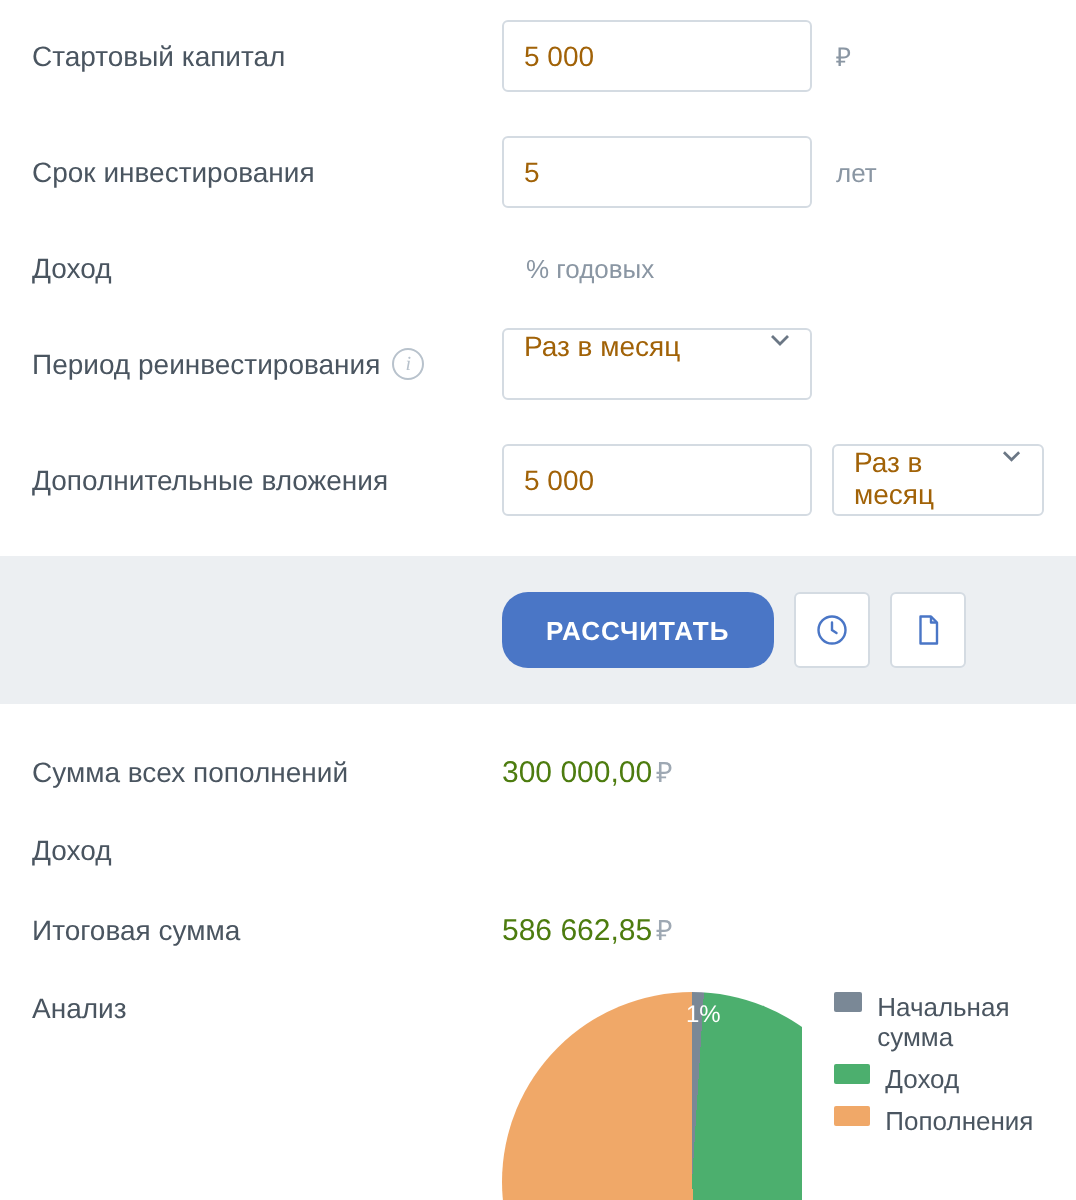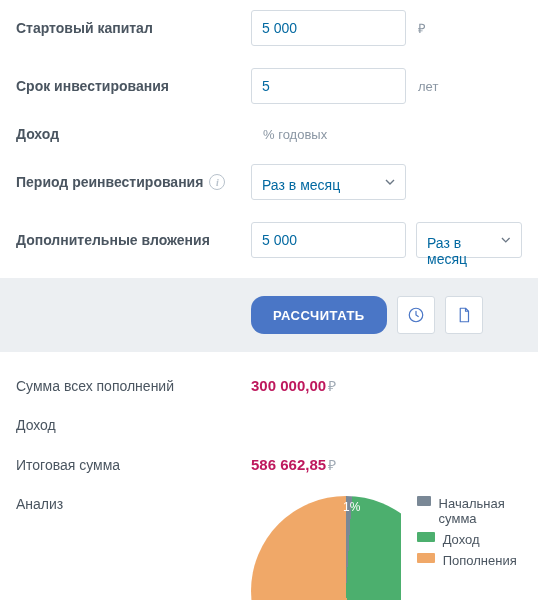--- a/index.html
+++ b/index.html
@@ -1,44 +1,44 @@
 <!DOCTYPE html>
 <html><head>
 <meta charset="utf-8">
 <style>
 * { box-sizing: border-box; margin: 0; padding: 0; }
 body { font-family: -apple-system, BlinkMacSystemFont, "Segoe UI", Arial, sans-serif; font-size: 14px; color: #333; background: #fff; width: 538px; }
 .form-section { padding: 10px 16px 20px; }
 .row { display: flex; align-items: center; margin-bottom: 22px; }
 .row:last-child { margin-bottom: 0; }
-.label { flex: 0 0 235px; color: #4a5560; font-size: 14px; display: flex; align-items: center; gap: 6px; font-weight: bold; }
+.label { flex: 0 0 235px; color: #4a5560; font-size: 14px; display: flex; align-items: center; gap: 6px; }
 .input-wrap { flex: 0 0 155px; }
 .unit { margin-left: 12px; color: #8a96a3; font-size: 13px; }
 input[type="text"], .select {
   width: 100%; height: 36px; border: 1px solid #d4dbe2; border-radius: 3px;
-  padding: 12px 10px; font-size: 14px; color: #0369a1; background: #fff;
+  padding: 0 10px; font-size: 14px; color: #a16207; background: #fff;
 }
 .select { display: flex; align-items: flex-start; justify-content: space-between; cursor: pointer; }
 .select-wide { width: 155px; }
 .select-narrow { width: 135px; }
 .chev { width: 10px; height: 10px; display: inline-flex; }
 .chev svg { width: 100%; height: 100%; }
 .info-icon { width: 16px; height: 16px; border-radius: 50%; border: 1px solid #b8c2cc; color: #b8c2cc; display: inline-flex; align-items: center; justify-content: center; font-size: 10px; font-style: italic; font-family: serif; }
 .addl-row .select { margin-left: 10px; }
 
 .action-bar { background: #eceff2; padding: 18px 16px; display: flex; align-items: center; }
 .action-spacer { flex: 0 0 235px; }
 .btn-primary { background: #4a76c6; color: #fff; border: none; height: 38px; padding: 0 22px; font-size: 13px; font-weight: 600; letter-spacing: 0.5px; border-radius: 13px; cursor: pointer; }
 .btn-icon { width: 38px; height: 38px; background: #fff; border: 1px solid #d4dbe2; border-radius: 3px; margin-left: 10px; display: inline-flex; align-items: center; justify-content: center; cursor: pointer; color: #4a76c6; }
 .btn-icon svg { width: 18px; height: 18px; }
 
 .results { padding: 24px 16px 0; }
 .res-row { display: flex; align-items: center; margin-bottom: 22px; }
 .res-label { flex: 0 0 235px; color: #4a5560; }
-.res-val { font-weight: 700; color: #be185d; font-size: 15px; }
+.res-val { font-weight: 400; color: #4d7c0f; font-size: 15px; }
 .res-cur { color: #9ea8b3; font-weight: 400; margin-left: 2px; }
 
 .analysis-row { display: flex; align-items: flex-start; }
 .chart-wrap { position: relative; width: 190px; height: 150px; overflow: hidden; }
 .pie { position: absolute; top: 0; left: 0; width: 190px; height: 190px; border-radius: 50%; background: conic-gradient(from 0deg, #7a8896 0deg 3.6deg, #4caf6e 3.6deg 176deg, #f0a868 176deg 360deg); }
 .pct { position: absolute; color: #fff; font-size: 12px; font-weight: 500; }
 .legend { margin-left: 16px; }
 .leg-item { display: flex; margin-bottom: 6px; font-size: 13px; color: #4a5560; }
 .sw { width: 18px; height: 10px; margin-right: 8px; border-radius: 1px; }
 .sw-grey { background: #7a8896; }

